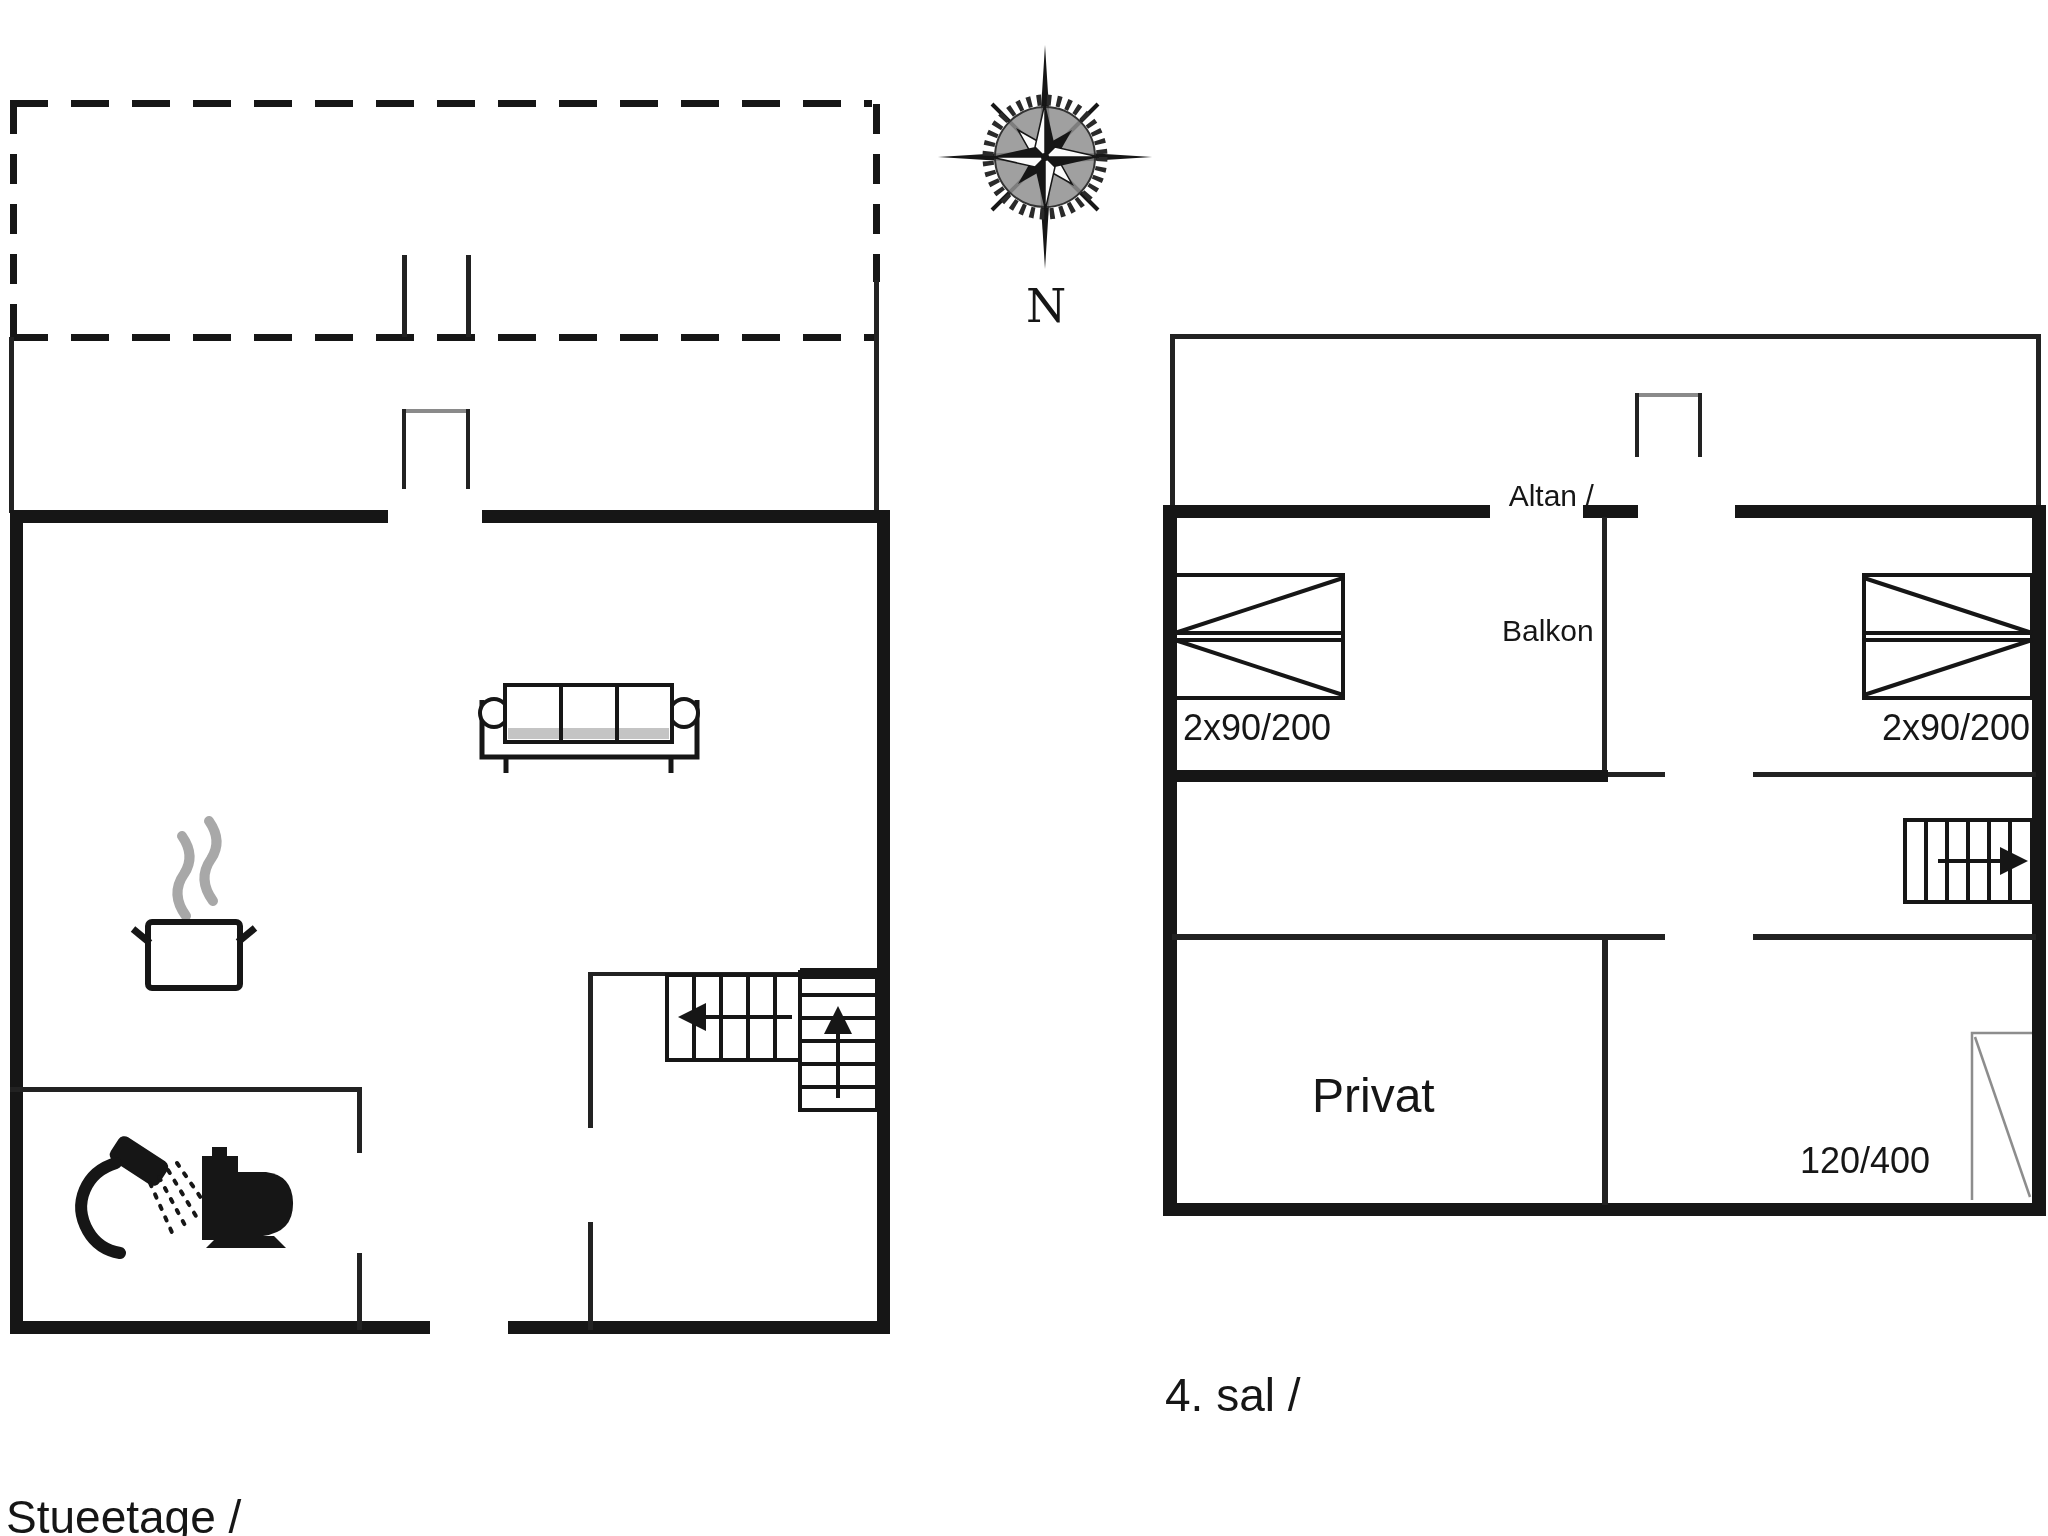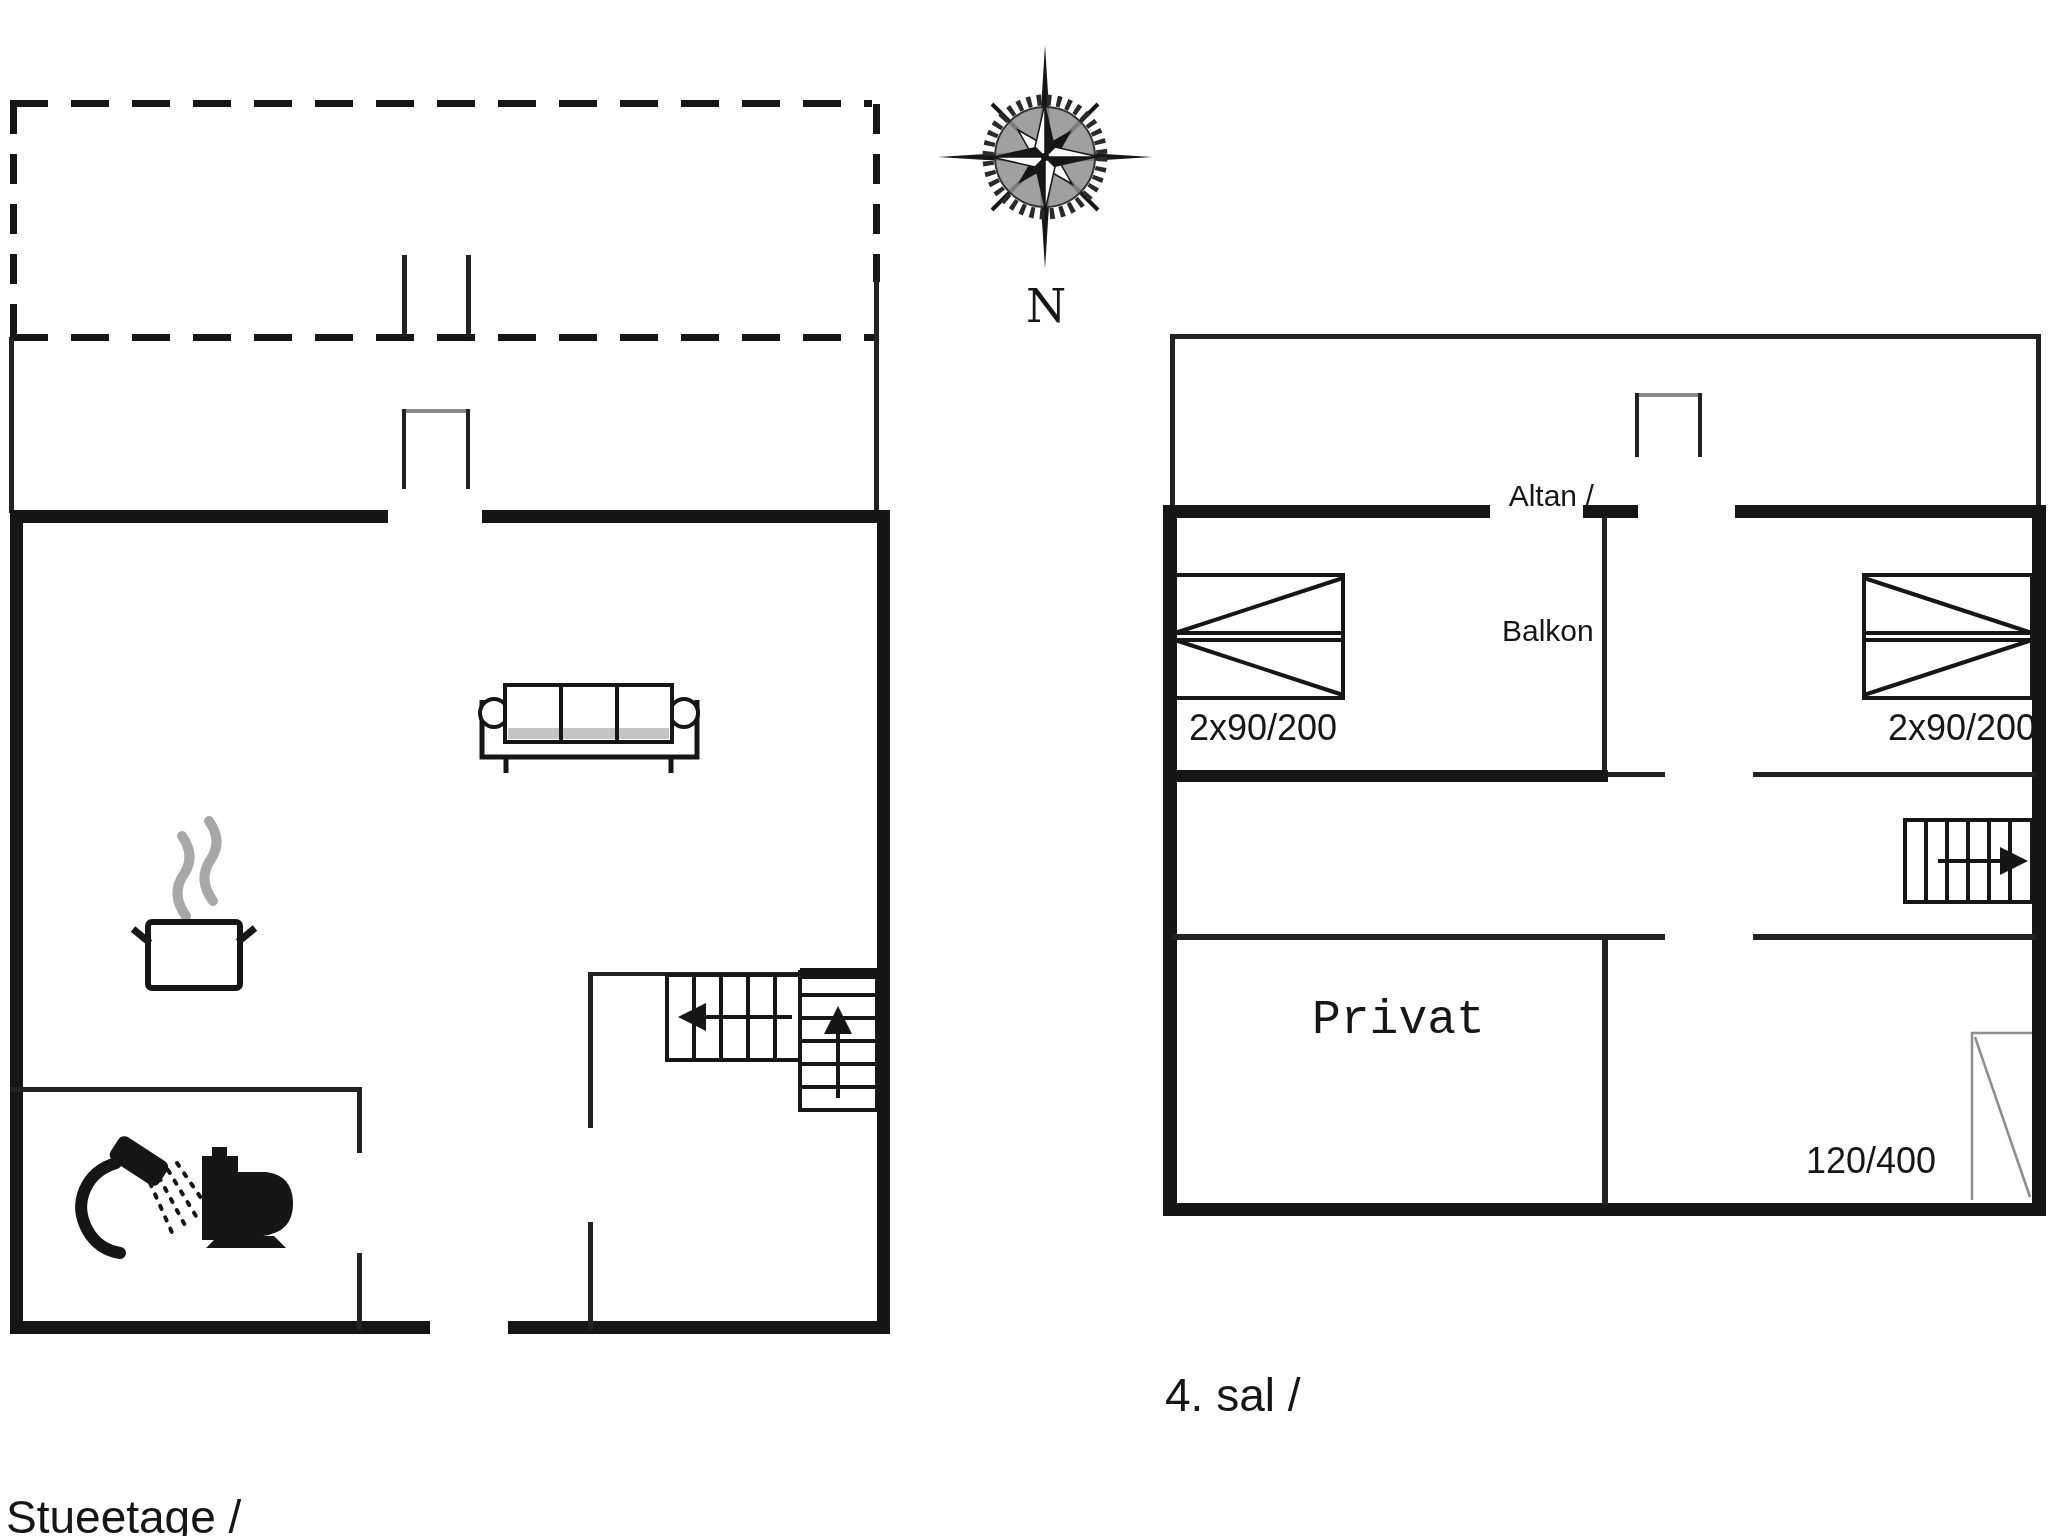--- a/index.html
+++ b/index.html
@@ -6,21 +6,21 @@
   .canvas{position:relative;width:2048px;height:1536px;background:#ffffff;overflow:hidden;
           font-family:"Liberation Sans", sans-serif;color:#161616;}
   .w{position:absolute;background:#161616;}
   .tl{position:absolute;background:#222222;}
   .gl{position:absolute;background:#8a8a8a;}
   .dashH{position:absolute;height:7px;background:repeating-linear-gradient(to right,#161616 0 38px,transparent 38px 61px);}
   .dashV{position:absolute;width:7px;background:repeating-linear-gradient(to bottom,#161616 0 30px,transparent 30px 50px);}
   .lbl{position:absolute;white-space:pre;line-height:1.0;}
   .floorname{font-size:46px;line-height:67px;letter-spacing:0px;}
   .small{font-size:30px;line-height:45px;text-align:right;}
-  .bedlbl{font-size:36px;margin-left:6px;}
+  .bedlbl{font-size:36px;}
   .privat{font-size:48px;}
   .north{font-family:"DejaVu Serif", serif;font-size:46px;}
   svg{position:absolute;left:0;top:0;}
 </style>
 </head>
 <body>
 
 <div class="canvas">
 
   <div class="dashH" style="left:10px;top:100px;width:862px;"></div>
@@ -199,21 +199,21 @@
 
   <div class="lbl small" style="left:1502px;top:383px;">
     <div>Altan /</div>
     <div>Balkon</div>
   </div>
 
   <div class="lbl bedlbl" style="left:1183px;top:710px;">2x90/200</div>
 
   <div class="lbl bedlbl" style="left:1882px;top:710px;">2x90/200</div>
 
-  <div class="lbl privat" style="left:1312px;top:996px;font-family:Liberation Mono, monospace;">Privat</div>
+  <div class="lbl privat" style="left:1312px;top:1072px;">Privat</div>
 
   <div class="lbl bedlbl" style="left:1800px;top:1143px;">120/400</div>
 
   <div class="lbl floorname" style="left:6px;top:1350px;">
     <div>Stueetage /</div>
     
   </div>
 
   <div class="lbl floorname" style="left:1165px;top:1228px;">
     <div>4. sal /</div>

